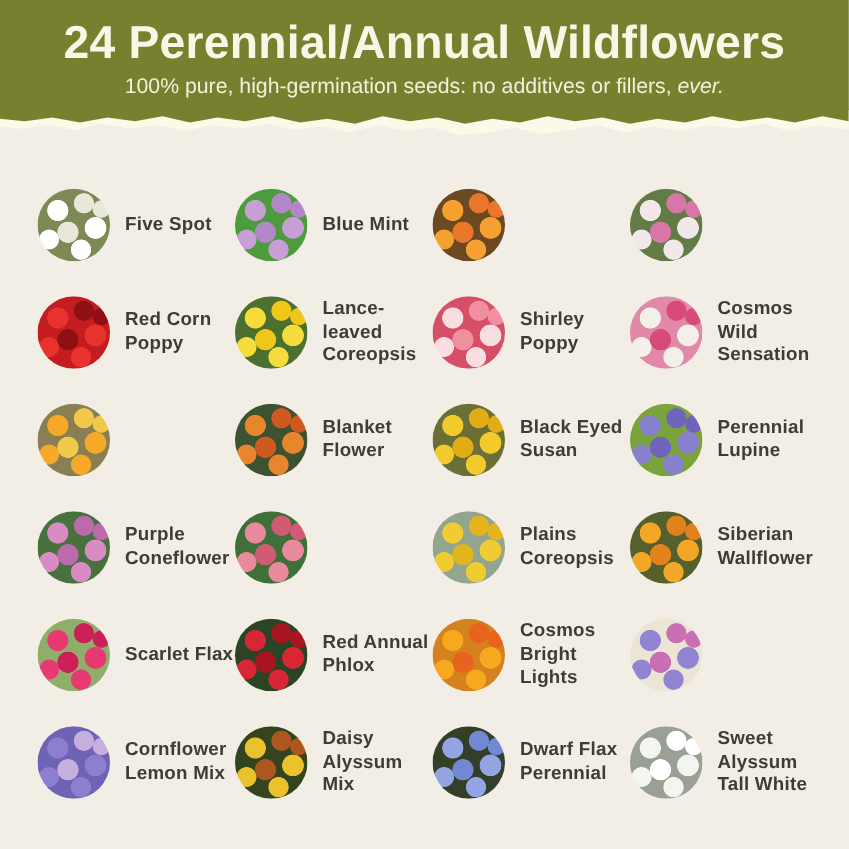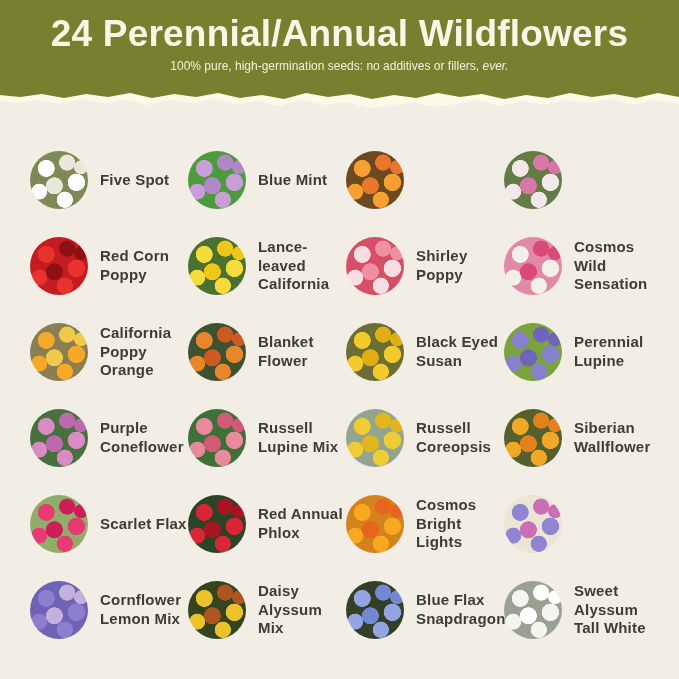--- a/index.html
+++ b/index.html
@@ -20,21 +20,21 @@
   .banner h1 {
     margin: 0;
     padding-top: 13px;
     font-size: 37px;
     font-weight: bold;
     letter-spacing: 0.2px;
     color: #faf6e6;
   }
   .banner p {
     margin: 4px 0 0 0;
-    font-size: 12px;
+    font-size: 17px;
     font-weight: normal;
     color: #f5f0dc;
   }
   .banner p em { font-style: italic; }
   .torn-edge {
     display: block;
     width: 679px;
     height: 24px;
     margin-top: -1px;
   }
@@ -105,36 +105,35 @@
     <div class="photo" style="background: radial-gradient(circle at 28% 30%, rgb(242, 232, 234) 0px, rgb(242, 232, 234) 14%, transparent 15%), radial-gradient(circle at 64% 20%, rgb(216, 118, 168) 0px, rgb(216, 118, 168) 13%, transparent 14%), radial-gradient(circle at 80% 54%, rgb(242, 232, 234) 0px, rgb(242, 232, 234) 15%, transparent 16%), radial-gradient(circle at 42% 60%, rgb(216, 118, 168) 0px, rgb(216, 118, 168) 17%, transparent 18%), radial-gradient(circle at 16% 70%, rgb(242, 232, 234) 0px, rgb(242, 232, 234) 12%, transparent 13%), radial-gradient(circle at 60% 84%, rgb(242, 232, 234) 0px, rgb(242, 232, 234) 13%, transparent 14%), radial-gradient(circle at 88% 28%, rgb(216, 118, 168) 0px, rgb(216, 118, 168) 10%, transparent 11%), rgb(99, 124, 69);"></div>
   </div>
 
   <div class="cell">
     <div class="photo" style="background: radial-gradient(circle at 28% 30%, rgb(232, 50, 46) 0px, rgb(232, 50, 46) 14%, transparent 15%), radial-gradient(circle at 64% 20%, rgb(143, 16, 19) 0px, rgb(143, 16, 19) 13%, transparent 14%), radial-gradient(circle at 80% 54%, rgb(232, 50, 46) 0px, rgb(232, 50, 46) 15%, transparent 16%), radial-gradient(circle at 42% 60%, rgb(143, 16, 19) 0px, rgb(143, 16, 19) 17%, transparent 18%), radial-gradient(circle at 16% 70%, rgb(232, 50, 46) 0px, rgb(232, 50, 46) 12%, transparent 13%), radial-gradient(circle at 60% 84%, rgb(232, 50, 46) 0px, rgb(232, 50, 46) 13%, transparent 14%), radial-gradient(circle at 88% 28%, rgb(143, 16, 19) 0px, rgb(143, 16, 19) 10%, transparent 11%), rgb(196, 28, 32);"></div>
     <div class="label">Red Corn Poppy</div>
   </div>
 
   <div class="cell">
     <div class="photo" style="background: radial-gradient(circle at 28% 30%, rgb(246, 220, 58) 0px, rgb(246, 220, 58) 14%, transparent 15%), radial-gradient(circle at 64% 20%, rgb(238, 199, 24) 0px, rgb(238, 199, 24) 13%, transparent 14%), radial-gradient(circle at 80% 54%, rgb(246, 220, 58) 0px, rgb(246, 220, 58) 15%, transparent 16%), radial-gradient(circle at 42% 60%, rgb(238, 199, 24) 0px, rgb(238, 199, 24) 17%, transparent 18%), radial-gradient(circle at 16% 70%, rgb(246, 220, 58) 0px, rgb(246, 220, 58) 12%, transparent 13%), radial-gradient(circle at 60% 84%, rgb(246, 220, 58) 0px, rgb(246, 220, 58) 13%, transparent 14%), radial-gradient(circle at 88% 28%, rgb(238, 199, 24) 0px, rgb(238, 199, 24) 10%, transparent 11%), rgb(76, 112, 48);"></div>
-    <div class="label">Lance-leaved California</div>
+    <div class="label">Lance-leaved Coreopsis</div>
   </div>
 
   <div class="cell">
     <div class="photo" style="background: radial-gradient(circle at 28% 30%, rgb(248, 221, 226) 0px, rgb(248, 221, 226) 14%, transparent 15%), radial-gradient(circle at 64% 20%, rgb(239, 143, 160) 0px, rgb(239, 143, 160) 13%, transparent 14%), radial-gradient(circle at 80% 54%, rgb(248, 221, 226) 0px, rgb(248, 221, 226) 15%, transparent 16%), radial-gradient(circle at 42% 60%, rgb(239, 143, 160) 0px, rgb(239, 143, 160) 17%, transparent 18%), radial-gradient(circle at 16% 70%, rgb(248, 221, 226) 0px, rgb(248, 221, 226) 12%, transparent 13%), radial-gradient(circle at 60% 84%, rgb(248, 221, 226) 0px, rgb(248, 221, 226) 13%, transparent 14%), radial-gradient(circle at 88% 28%, rgb(239, 143, 160) 0px, rgb(239, 143, 160) 10%, transparent 11%), rgb(214, 79, 102);"></div>
     <div class="label">Shirley Poppy</div>
   </div>
 
   <div class="cell">
     <div class="photo" style="background: radial-gradient(circle at 28% 30%, rgb(243, 240, 234) 0px, rgb(243, 240, 234) 14%, transparent 15%), radial-gradient(circle at 64% 20%, rgb(216, 74, 119) 0px, rgb(216, 74, 119) 13%, transparent 14%), radial-gradient(circle at 80% 54%, rgb(243, 240, 234) 0px, rgb(243, 240, 234) 15%, transparent 16%), radial-gradient(circle at 42% 60%, rgb(216, 74, 119) 0px, rgb(216, 74, 119) 17%, transparent 18%), radial-gradient(circle at 16% 70%, rgb(243, 240, 234) 0px, rgb(243, 240, 234) 12%, transparent 13%), radial-gradient(circle at 60% 84%, rgb(243, 240, 234) 0px, rgb(243, 240, 234) 13%, transparent 14%), radial-gradient(circle at 88% 28%, rgb(216, 74, 119) 0px, rgb(216, 74, 119) 10%, transparent 11%), rgb(226, 136, 168);"></div>
     <div class="label">Cosmos Wild Sensation</div>
   </div>
 
   <div class="cell">
     <div class="photo" style="background: radial-gradient(circle at 28% 30%, rgb(246, 169, 40) 0px, rgb(246, 169, 40) 14%, transparent 15%), radial-gradient(circle at 64% 20%, rgb(240, 200, 74) 0px, rgb(240, 200, 74) 13%, transparent 14%), radial-gradient(circle at 80% 54%, rgb(246, 169, 40) 0px, rgb(246, 169, 40) 15%, transparent 16%), radial-gradient(circle at 42% 60%, rgb(240, 200, 74) 0px, rgb(240, 200, 74) 17%, transparent 18%), radial-gradient(circle at 16% 70%, rgb(246, 169, 40) 0px, rgb(246, 169, 40) 12%, transparent 13%), radial-gradient(circle at 60% 84%, rgb(246, 169, 40) 0px, rgb(246, 169, 40) 13%, transparent 14%), radial-gradient(circle at 88% 28%, rgb(240, 200, 74) 0px, rgb(240, 200, 74) 10%, transparent 11%), rgb(138, 127, 82);"></div>
-    <div class="label">California Poppy Orange</div>
   </div>
 
   <div class="cell">
     <div class="photo" style="background: radial-gradient(circle at 28% 30%, rgb(232, 134, 44) 0px, rgb(232, 134, 44) 14%, transparent 15%), radial-gradient(circle at 64% 20%, rgb(207, 90, 32) 0px, rgb(207, 90, 32) 13%, transparent 14%), radial-gradient(circle at 80% 54%, rgb(232, 134, 44) 0px, rgb(232, 134, 44) 15%, transparent 16%), radial-gradient(circle at 42% 60%, rgb(207, 90, 32) 0px, rgb(207, 90, 32) 17%, transparent 18%), radial-gradient(circle at 16% 70%, rgb(232, 134, 44) 0px, rgb(232, 134, 44) 12%, transparent 13%), radial-gradient(circle at 60% 84%, rgb(232, 134, 44) 0px, rgb(232, 134, 44) 13%, transparent 14%), radial-gradient(circle at 88% 28%, rgb(207, 90, 32) 0px, rgb(207, 90, 32) 10%, transparent 11%), rgb(60, 82, 48);"></div>
     <div class="label">Blanket Flower</div>
   </div>
 
   <div class="cell">
     <div class="photo" style="background: radial-gradient(circle at 28% 30%, rgb(242, 202, 44) 0px, rgb(242, 202, 44) 14%, transparent 15%), radial-gradient(circle at 64% 20%, rgb(224, 174, 20) 0px, rgb(224, 174, 20) 13%, transparent 14%), radial-gradient(circle at 80% 54%, rgb(242, 202, 44) 0px, rgb(242, 202, 44) 15%, transparent 16%), radial-gradient(circle at 42% 60%, rgb(224, 174, 20) 0px, rgb(224, 174, 20) 17%, transparent 18%), radial-gradient(circle at 16% 70%, rgb(242, 202, 44) 0px, rgb(242, 202, 44) 12%, transparent 13%), radial-gradient(circle at 60% 84%, rgb(242, 202, 44) 0px, rgb(242, 202, 44) 13%, transparent 14%), radial-gradient(circle at 88% 28%, rgb(224, 174, 20) 0px, rgb(224, 174, 20) 10%, transparent 11%), rgb(107, 111, 53);"></div>
     <div class="label">Black Eyed Susan</div>
@@ -145,26 +144,25 @@
     <div class="label">Perennial Lupine</div>
   </div>
 
   <div class="cell">
     <div class="photo" style="background: radial-gradient(circle at 28% 30%, rgb(217, 140, 196) 0px, rgb(217, 140, 196) 14%, transparent 15%), radial-gradient(circle at 64% 20%, rgb(188, 106, 173) 0px, rgb(188, 106, 173) 13%, transparent 14%), radial-gradient(circle at 80% 54%, rgb(217, 140, 196) 0px, rgb(217, 140, 196) 15%, transparent 16%), radial-gradient(circle at 42% 60%, rgb(188, 106, 173) 0px, rgb(188, 106, 173) 17%, transparent 18%), radial-gradient(circle at 16% 70%, rgb(217, 140, 196) 0px, rgb(217, 140, 196) 12%, transparent 13%), radial-gradient(circle at 60% 84%, rgb(217, 140, 196) 0px, rgb(217, 140, 196) 13%, transparent 14%), radial-gradient(circle at 88% 28%, rgb(188, 106, 173) 0px, rgb(188, 106, 173) 10%, transparent 11%), rgb(71, 113, 61);"></div>
     <div class="label">Purple Coneflower</div>
   </div>
 
   <div class="cell">
     <div class="photo" style="background: radial-gradient(circle at 28% 30%, rgb(232, 137, 158) 0px, rgb(232, 137, 158) 14%, transparent 15%), radial-gradient(circle at 64% 20%, rgb(209, 90, 116) 0px, rgb(209, 90, 116) 13%, transparent 14%), radial-gradient(circle at 80% 54%, rgb(232, 137, 158) 0px, rgb(232, 137, 158) 15%, transparent 16%), radial-gradient(circle at 42% 60%, rgb(209, 90, 116) 0px, rgb(209, 90, 116) 17%, transparent 18%), radial-gradient(circle at 16% 70%, rgb(232, 137, 158) 0px, rgb(232, 137, 158) 12%, transparent 13%), radial-gradient(circle at 60% 84%, rgb(232, 137, 158) 0px, rgb(232, 137, 158) 13%, transparent 14%), radial-gradient(circle at 88% 28%, rgb(209, 90, 116) 0px, rgb(209, 90, 116) 10%, transparent 11%), rgb(63, 112, 56);"></div>
-    <div class="label">Russell Lupine Mix</div>
   </div>
 
   <div class="cell">
     <div class="photo" style="background: radial-gradient(circle at 28% 30%, rgb(240, 204, 52) 0px, rgb(240, 204, 52) 14%, transparent 15%), radial-gradient(circle at 64% 20%, rgb(227, 181, 28) 0px, rgb(227, 181, 28) 13%, transparent 14%), radial-gradient(circle at 80% 54%, rgb(240, 204, 52) 0px, rgb(240, 204, 52) 15%, transparent 16%), radial-gradient(circle at 42% 60%, rgb(227, 181, 28) 0px, rgb(227, 181, 28) 17%, transparent 18%), radial-gradient(circle at 16% 70%, rgb(240, 204, 52) 0px, rgb(240, 204, 52) 12%, transparent 13%), radial-gradient(circle at 60% 84%, rgb(240, 204, 52) 0px, rgb(240, 204, 52) 13%, transparent 14%), radial-gradient(circle at 88% 28%, rgb(227, 181, 28) 0px, rgb(227, 181, 28) 10%, transparent 11%), rgb(147, 164, 143);"></div>
-    <div class="label">Russell Coreopsis</div>
+    <div class="label">Plains Coreopsis</div>
   </div>
 
   <div class="cell">
     <div class="photo" style="background: radial-gradient(circle at 28% 30%, rgb(242, 168, 38) 0px, rgb(242, 168, 38) 14%, transparent 15%), radial-gradient(circle at 64% 20%, rgb(226, 130, 28) 0px, rgb(226, 130, 28) 13%, transparent 14%), radial-gradient(circle at 80% 54%, rgb(242, 168, 38) 0px, rgb(242, 168, 38) 15%, transparent 16%), radial-gradient(circle at 42% 60%, rgb(226, 130, 28) 0px, rgb(226, 130, 28) 17%, transparent 18%), radial-gradient(circle at 16% 70%, rgb(242, 168, 38) 0px, rgb(242, 168, 38) 12%, transparent 13%), radial-gradient(circle at 60% 84%, rgb(242, 168, 38) 0px, rgb(242, 168, 38) 13%, transparent 14%), radial-gradient(circle at 88% 28%, rgb(226, 130, 28) 0px, rgb(226, 130, 28) 10%, transparent 11%), rgb(85, 96, 44);"></div>
     <div class="label">Siberian Wallflower</div>
   </div>
 
   <div class="cell">
     <div class="photo" style="background: radial-gradient(circle at 28% 30%, rgb(231, 58, 114) 0px, rgb(231, 58, 114) 14%, transparent 15%), radial-gradient(circle at 64% 20%, rgb(204, 31, 87) 0px, rgb(204, 31, 87) 13%, transparent 14%), radial-gradient(circle at 80% 54%, rgb(231, 58, 114) 0px, rgb(231, 58, 114) 15%, transparent 16%), radial-gradient(circle at 42% 60%, rgb(204, 31, 87) 0px, rgb(204, 31, 87) 17%, transparent 18%), radial-gradient(circle at 16% 70%, rgb(231, 58, 114) 0px, rgb(231, 58, 114) 12%, transparent 13%), radial-gradient(circle at 60% 84%, rgb(231, 58, 114) 0px, rgb(231, 58, 114) 13%, transparent 14%), radial-gradient(circle at 88% 28%, rgb(204, 31, 87) 0px, rgb(204, 31, 87) 10%, transparent 11%), rgb(143, 174, 106);"></div>
     <div class="label">Scarlet Flax</div>
@@ -189,20 +187,20 @@
     <div class="label">Cornflower Lemon Mix</div>
   </div>
 
   <div class="cell">
     <div class="photo" style="background: radial-gradient(circle at 28% 30%, rgb(236, 194, 44) 0px, rgb(236, 194, 44) 14%, transparent 15%), radial-gradient(circle at 64% 20%, rgb(173, 86, 32) 0px, rgb(173, 86, 32) 13%, transparent 14%), radial-gradient(circle at 80% 54%, rgb(236, 194, 44) 0px, rgb(236, 194, 44) 15%, transparent 16%), radial-gradient(circle at 42% 60%, rgb(173, 86, 32) 0px, rgb(173, 86, 32) 17%, transparent 18%), radial-gradient(circle at 16% 70%, rgb(236, 194, 44) 0px, rgb(236, 194, 44) 12%, transparent 13%), radial-gradient(circle at 60% 84%, rgb(236, 194, 44) 0px, rgb(236, 194, 44) 13%, transparent 14%), radial-gradient(circle at 88% 28%, rgb(173, 86, 32) 0px, rgb(173, 86, 32) 10%, transparent 11%), rgb(51, 68, 31);"></div>
     <div class="label">Daisy Alyssum Mix</div>
   </div>
 
   <div class="cell">
     <div class="photo" style="background: radial-gradient(circle at 28% 30%, rgb(147, 164, 226) 0px, rgb(147, 164, 226) 14%, transparent 15%), radial-gradient(circle at 64% 20%, rgb(114, 136, 210) 0px, rgb(114, 136, 210) 13%, transparent 14%), radial-gradient(circle at 80% 54%, rgb(147, 164, 226) 0px, rgb(147, 164, 226) 15%, transparent 16%), radial-gradient(circle at 42% 60%, rgb(114, 136, 210) 0px, rgb(114, 136, 210) 17%, transparent 18%), radial-gradient(circle at 16% 70%, rgb(147, 164, 226) 0px, rgb(147, 164, 226) 12%, transparent 13%), radial-gradient(circle at 60% 84%, rgb(147, 164, 226) 0px, rgb(147, 164, 226) 13%, transparent 14%), radial-gradient(circle at 88% 28%, rgb(114, 136, 210) 0px, rgb(114, 136, 210) 10%, transparent 11%), rgb(52, 63, 39);"></div>
-    <div class="label">Blue Flax Snapdragon</div>
+    <div class="label">Dwarf Flax Perennial</div>
   </div>
 
   <div class="cell">
     <div class="photo" style="background: radial-gradient(circle at 28% 30%, rgb(244, 245, 240) 0px, rgb(244, 245, 240) 14%, transparent 15%), radial-gradient(circle at 64% 20%, rgb(255, 255, 255) 0px, rgb(255, 255, 255) 13%, transparent 14%), radial-gradient(circle at 80% 54%, rgb(244, 245, 240) 0px, rgb(244, 245, 240) 15%, transparent 16%), radial-gradient(circle at 42% 60%, rgb(255, 255, 255) 0px, rgb(255, 255, 255) 17%, transparent 18%), radial-gradient(circle at 16% 70%, rgb(244, 245, 240) 0px, rgb(244, 245, 240) 12%, transparent 13%), radial-gradient(circle at 60% 84%, rgb(244, 245, 240) 0px, rgb(244, 245, 240) 13%, transparent 14%), radial-gradient(circle at 88% 28%, rgb(255, 255, 255) 0px, rgb(255, 255, 255) 10%, transparent 11%), rgb(154, 160, 147);"></div>
     <div class="label">Sweet Alyssum Tall White</div>
   </div>
 </div>
 
 </body></html>

